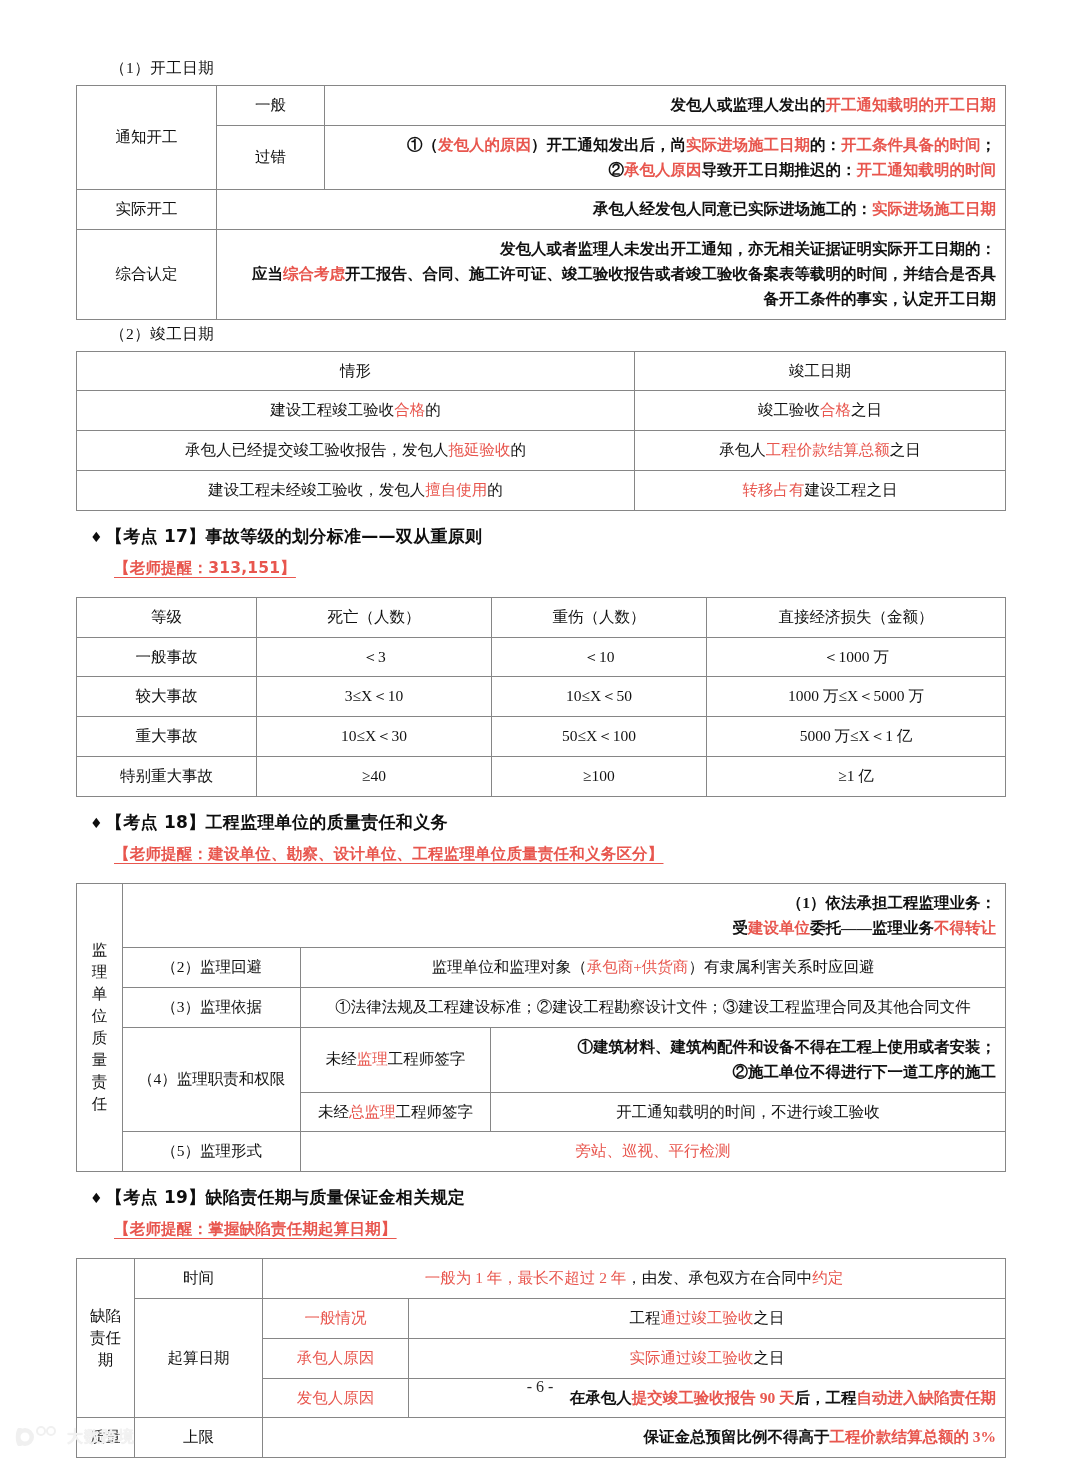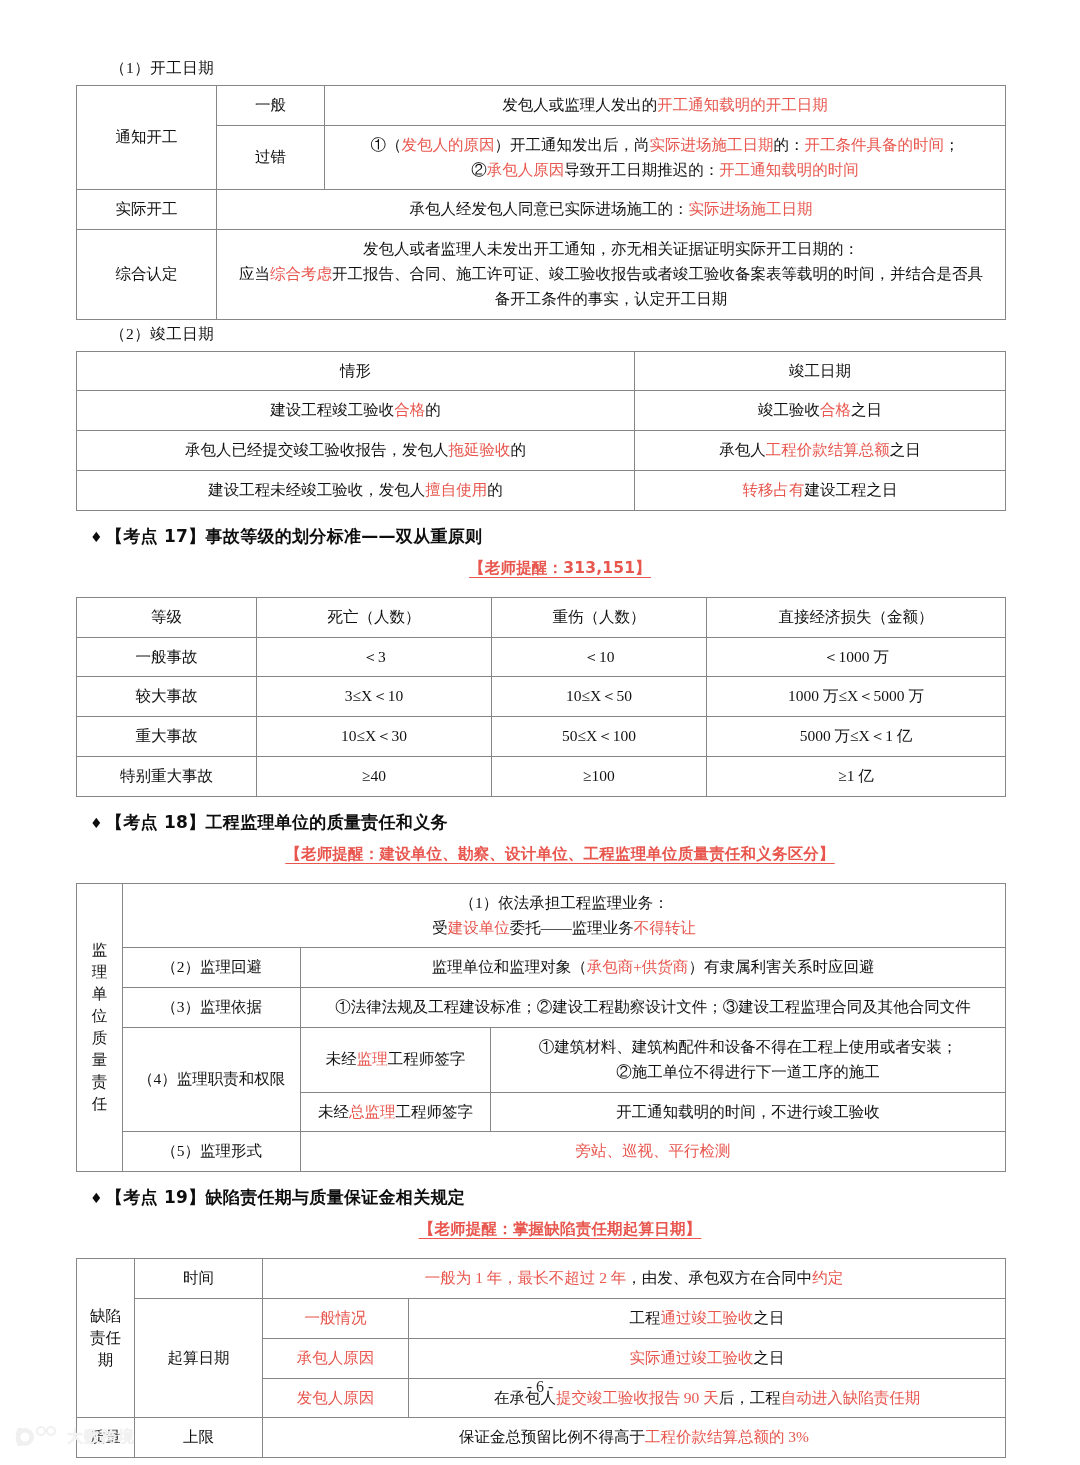--- a/index.html
+++ b/index.html
@@ -60,41 +60,41 @@
     font-family: "DejaVu Sans", "Liberation Sans", sans-serif;
     font-weight: bold;
     font-size: 15.5px;
     color: #e8564e;
     text-decoration: underline;
     text-underline-offset: 4px;
     text-decoration-thickness: 1px;
     display: inline-block;
     letter-spacing: 0.2px;
   }
-  .reminder-wrap { margin-bottom: 8px; text-align: center; }
+  .reminder-wrap { margin-bottom: 8px; }
 
   
   table.doc {
     border-collapse: collapse;
     width: 930px;
     table-layout: fixed;
     margin: 0 0 4px 0;
     background: #fff;
   }
   table.doc td {
     border: 1px solid #868686;
     padding: 7px 9px;
     font-size: 15.5px;
     line-height: 1.6;
     vertical-align: middle;
     color: #111;
     word-break: break-all;
   }
   td.ctr { text-align: center; }
-  td.lft { text-align: center; }
+  td.lft { text-align: right; font-weight: bold; }
   td.vmid { vertical-align: middle; }
 
   .vstack {
     text-align: center;
     line-height: 1.42;
   }
 
   .cellline { display: block; }
 
   

